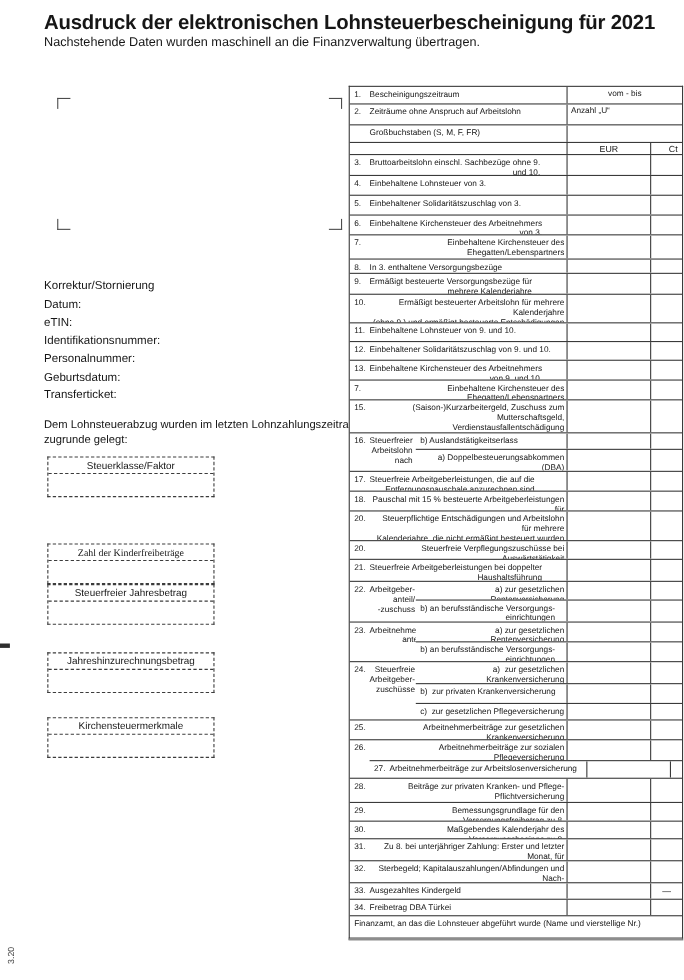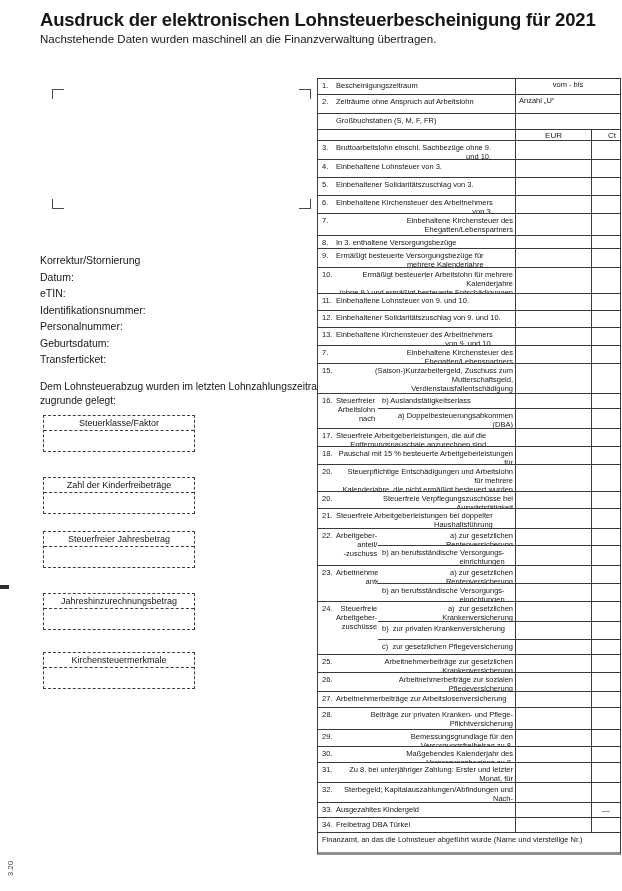--- a/index.html
+++ b/index.html
@@ -81,21 +81,21 @@
     </div>
 
   <div class="intro">Dem Lohnsteuerabzug wurden im letzten Lohnzahlungszeitraum
 zugrunde gelegt:</div>
 
   <div id="boxes">
       <div class="dbox" style="top: 415px;">
         <div class="dbox-label">Steuerklasse/Faktor</div>
         <div class="dbox-space"></div>
       </div>
-      <div class="dbox" style="top: 477px;">
+      <div class="dbox" style="top: 494px; font-family: Liberation Serif, serif;">
         <div class="dbox-label">Zahl der Kinderfreibeträge</div>
         <div class="dbox-space"></div>
       </div>
       <div class="dbox" style="top: 531px;">
         <div class="dbox-label">Steuerfreier Jahresbetrag</div>
         <div class="dbox-space"></div>
       </div>
       <div class="dbox" style="top: 593px;">
         <div class="dbox-label">Jahreshinzurechnungsbetrag</div>
         <div class="dbox-space"></div>
@@ -405,21 +405,21 @@
         <div class="cc"></div>
       </div>
       <div class="trow" style="height: 19px;">
         <div class="cl">
           <span class="num">26.</span>
           <span class="lbl">Arbeitnehmerbeiträge zur sozialen Pflegeversicherung</span>
         </div>
         <div class="cv"></div>
         <div class="cc"></div>
       </div>
-      <div class="trow" style="height: 16px;">
+      <div class="trow" style="height: 16px; margin-left: 18px;">
         <div class="cl">
           <span class="num">27.</span>
           <span class="lbl">Arbeitnehmerbeiträge zur Arbeitslosenversicherung</span>
         </div>
         <div class="cv"></div>
         <div class="cc"></div>
       </div>
       <div class="trow" style="height: 22px;">
         <div class="cl">
           <span class="num">28.</span>

